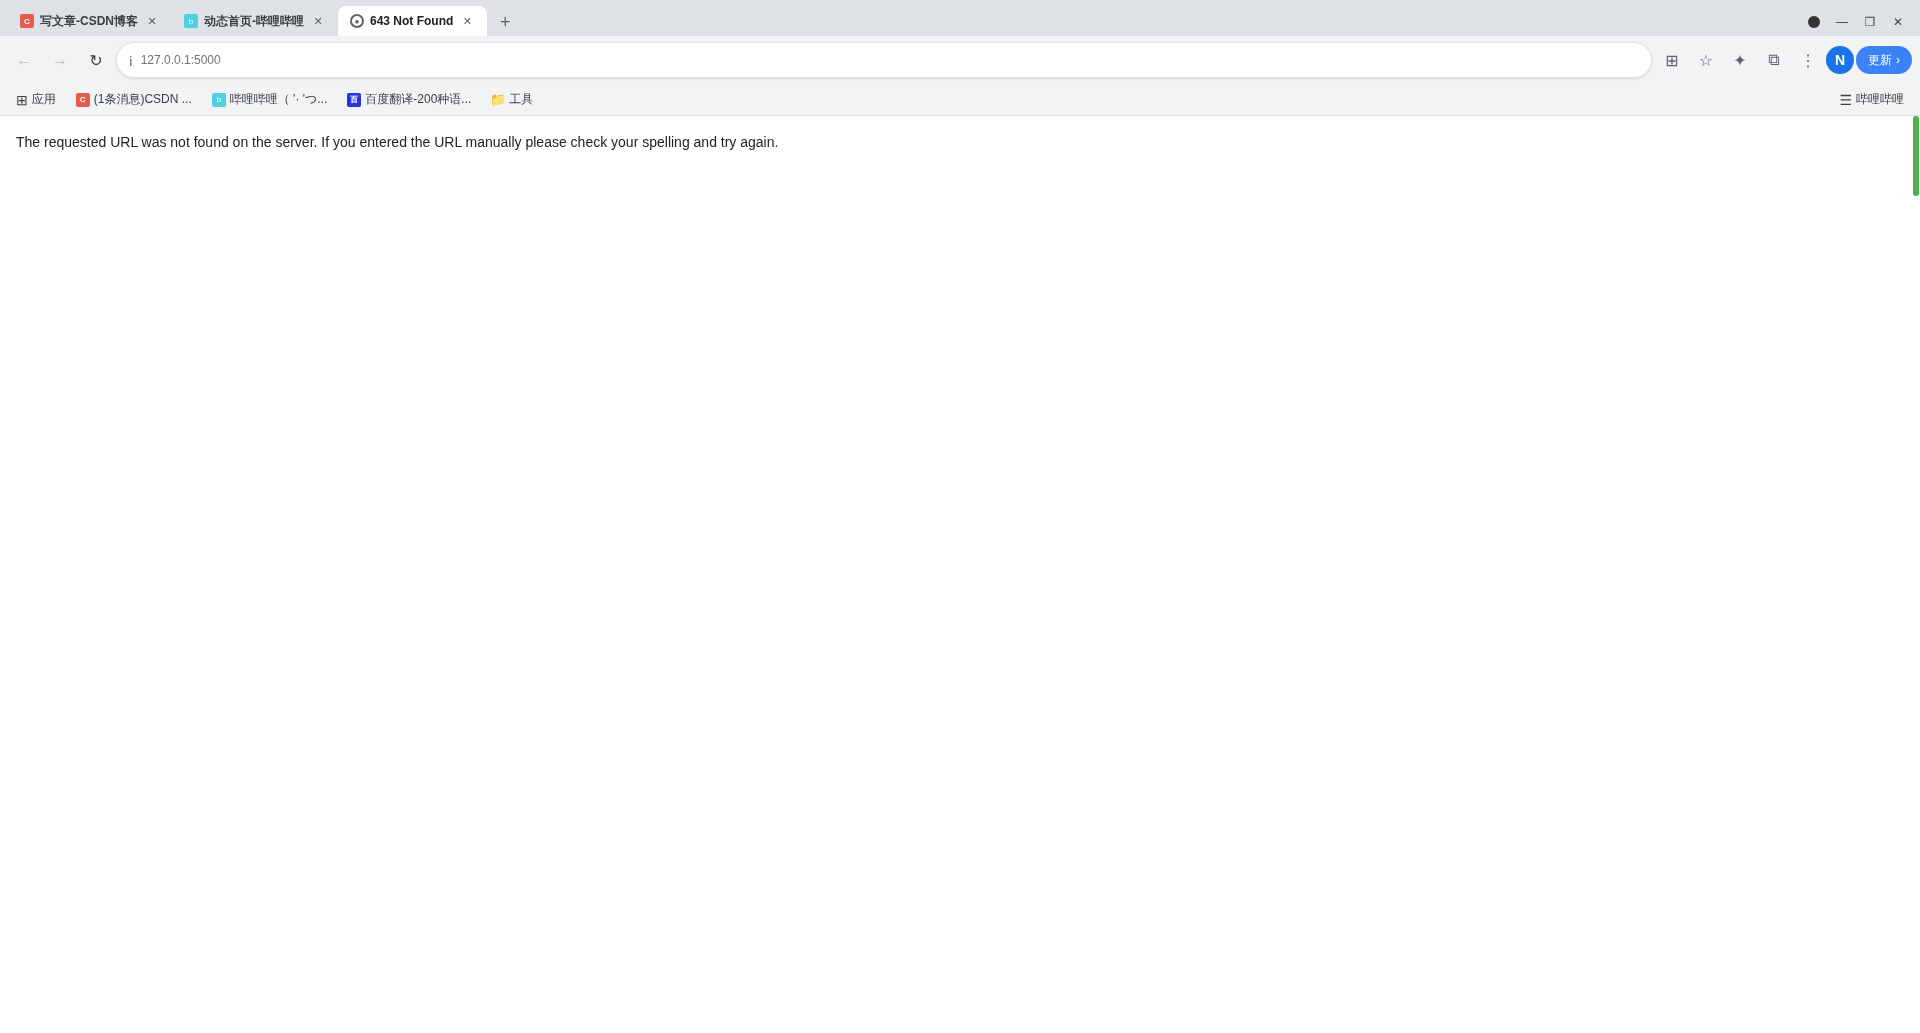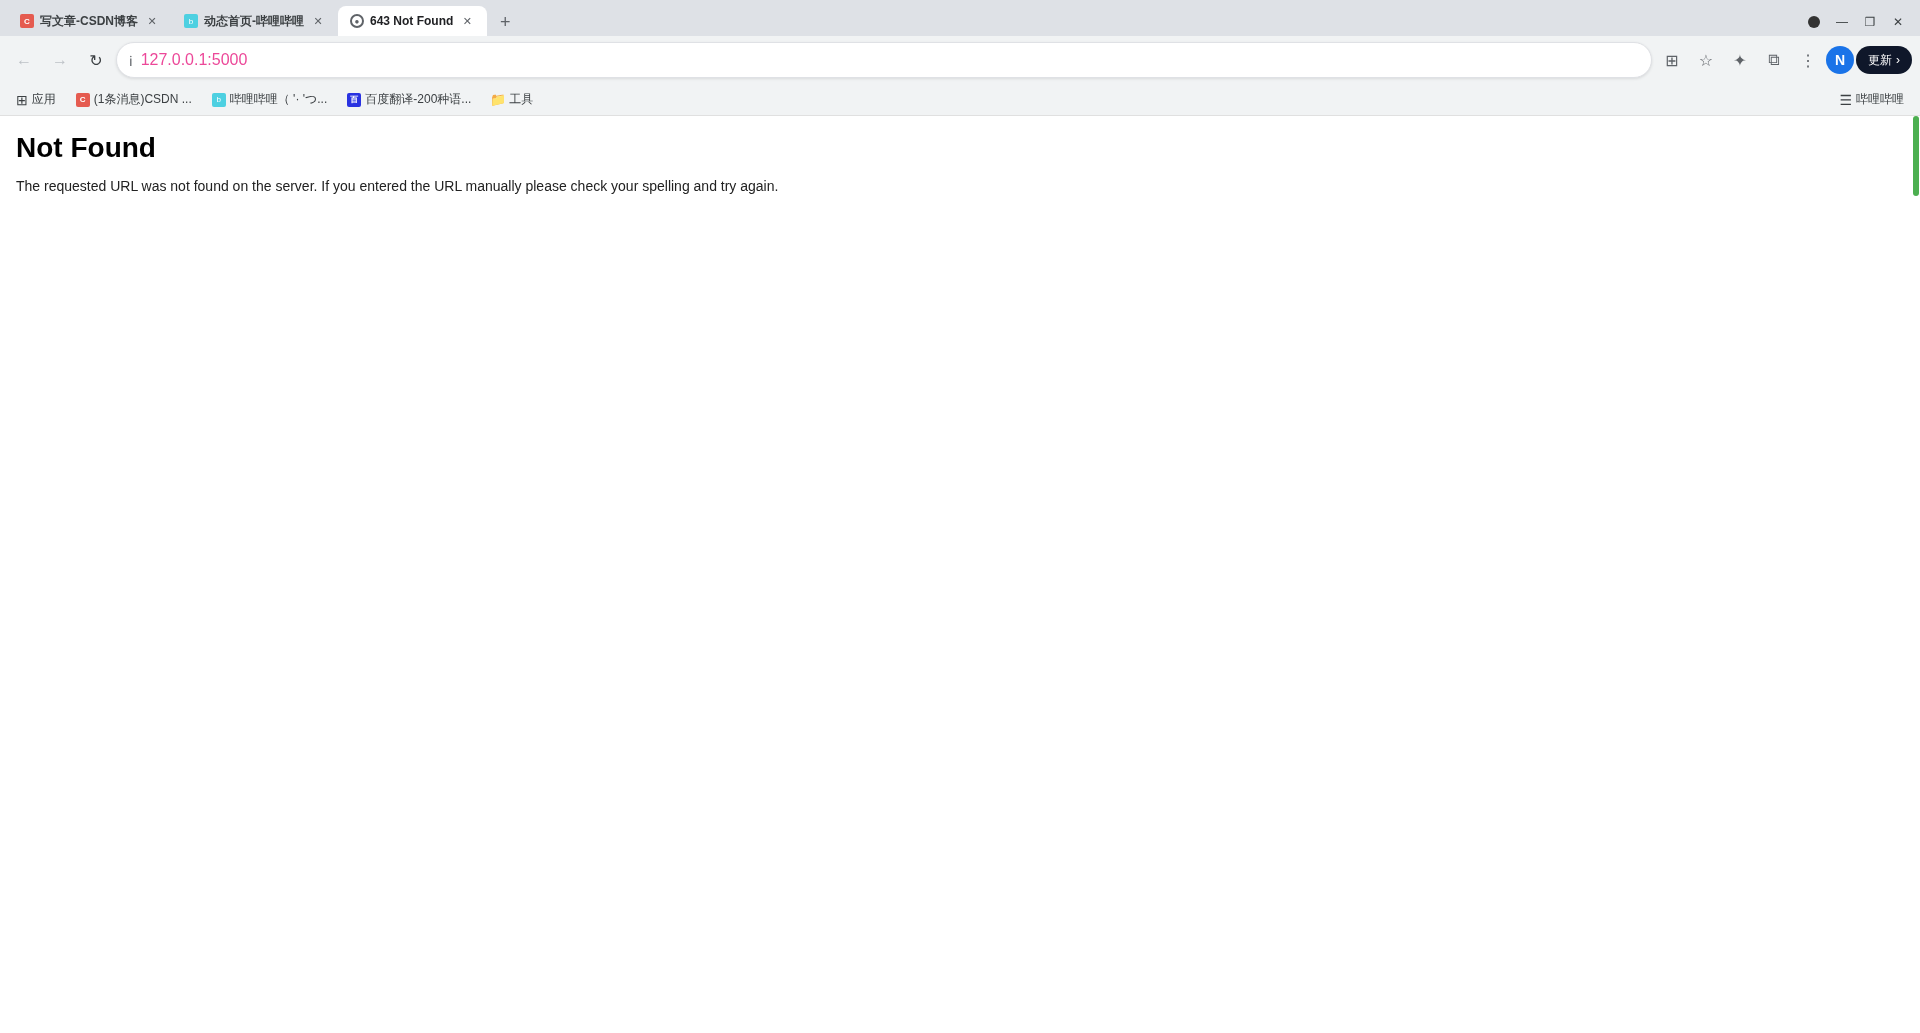--- a/index.html
+++ b/index.html
@@ -157,22 +157,22 @@
 
     .security-icon {
       font-size: 14px;
       color: #5f6368;
     }
 
     .address-input {
       flex: 1;
       border: none;
       outline: none;
-      font-size: 16px;
-      color: #ec4899;
+      font-size: 12px;
+      color: #737373;
       background: transparent;
     }
 
     .toolbar-right-icons {
       display: flex;
       align-items: center;
       gap: 2px;
     }
 
     .toolbar-icon-btn {
@@ -197,21 +197,21 @@
       align-items: center;
       justify-content: center;
       font-size: 14px;
       font-weight: bold;
       cursor: pointer;
     }
 
     .update-btn {
       height: 28px;
       padding: 0 12px;
-      background: #0f172a;
+      background: #3b82f6;
       color: #fff;
       border-radius: 14px;
       display: flex;
       align-items: center;
       font-size: 12px;
       cursor: pointer;
       white-space: nowrap;
       gap: 4px;
     }
 
@@ -515,21 +515,20 @@
       <span>工具</span>
     </div>
 
     <div class="reading-list-btn" style="margin-left:auto;">
       <span style="font-size:14px;">☰</span>
       <span>哔哩哔哩</span>
     </div>
   </div>
 
   <div class="page-content">
-    <h1 class="page-heading">Not Found</h1>
     <p class="page-description">The requested URL was not found on the server. If you entered the URL manually please check your spelling and try again.</p>
 
     <div class="scrollbar-track">
       <div class="scrollbar-thumb"></div>
     </div>
   </div>
 
 </div>
 
 </body></html>

